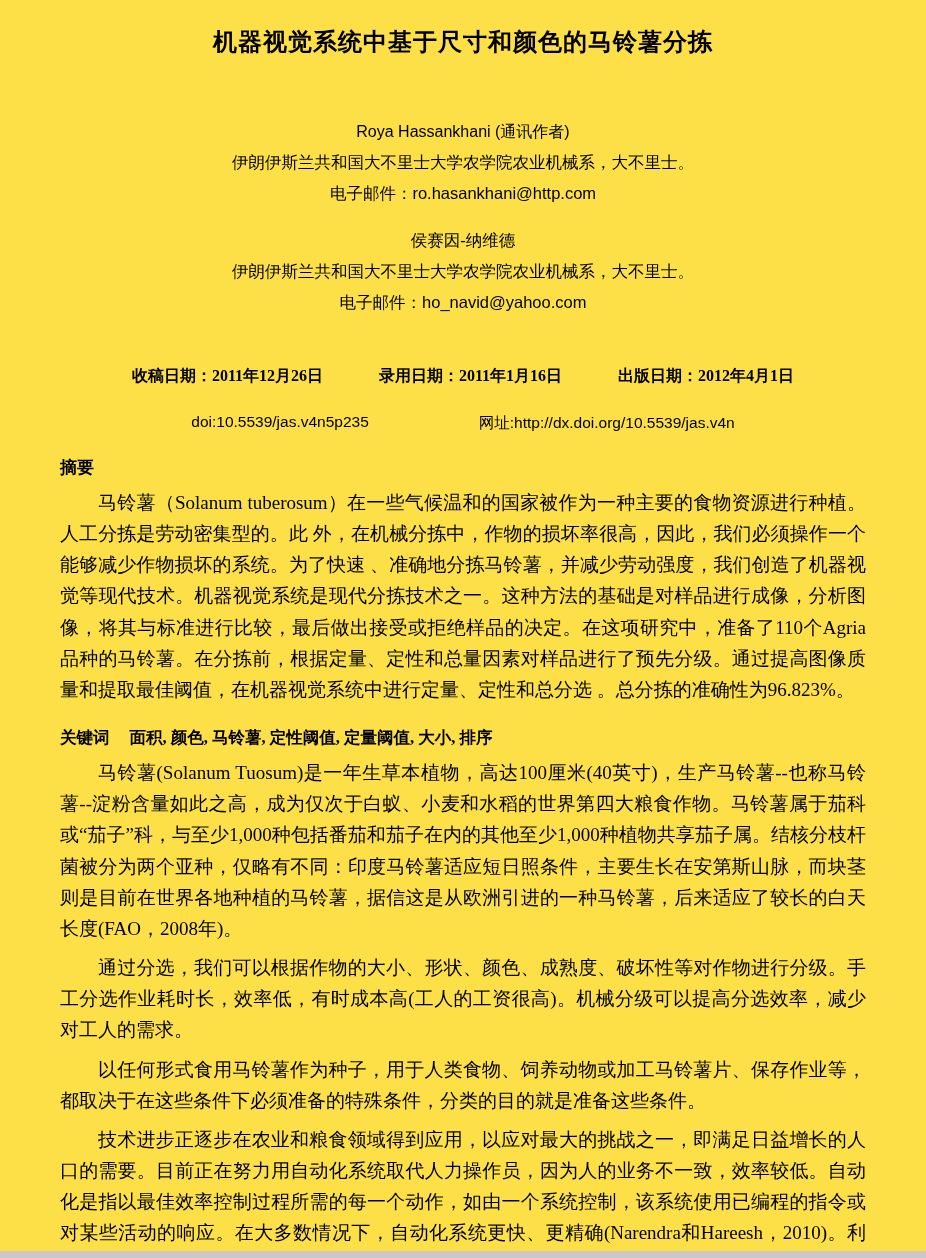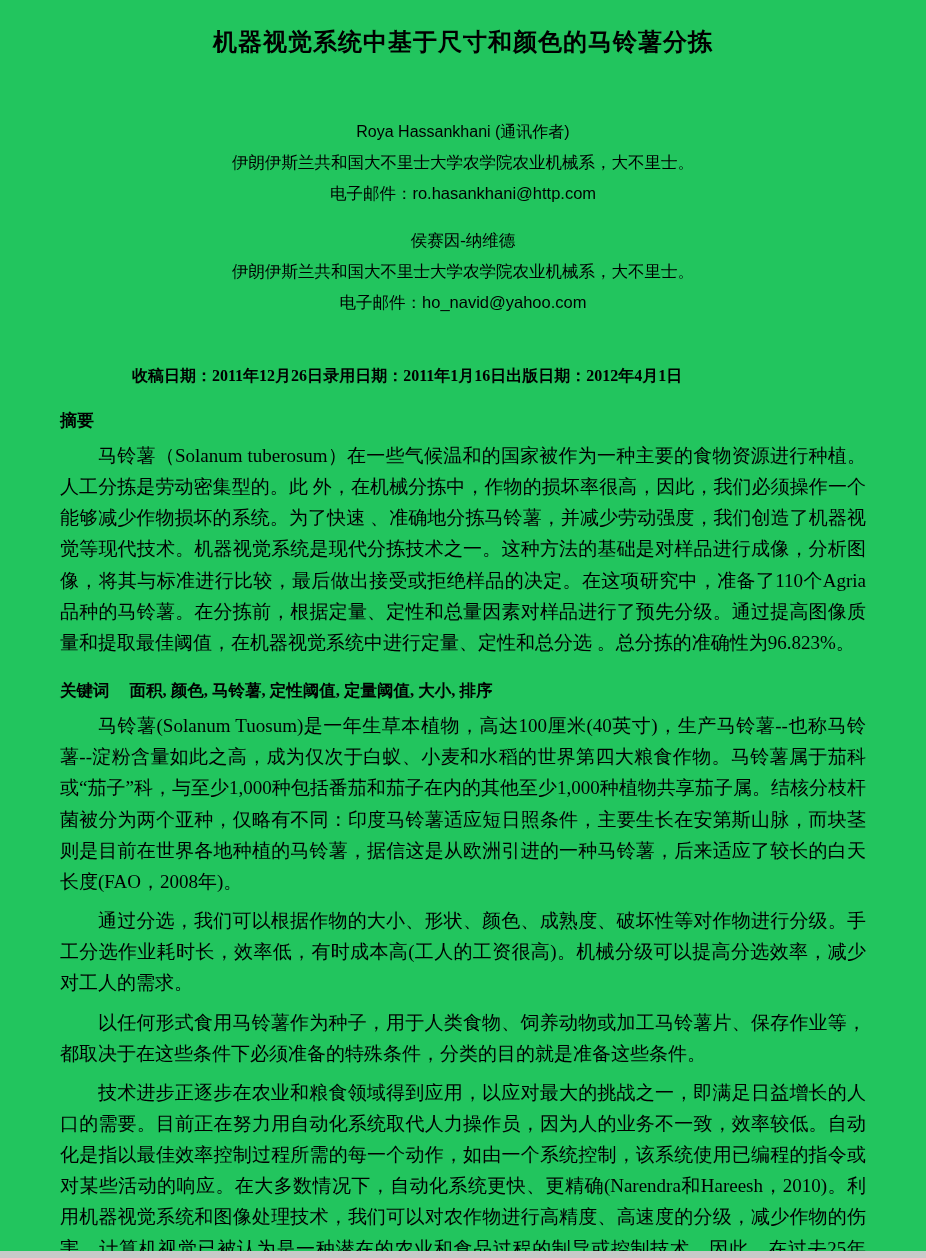--- a/index.html
+++ b/index.html
@@ -2,21 +2,21 @@
 <html><head>
 <meta charset="utf-8">
 <style>
   * { margin: 0; padding: 0; box-sizing: border-box; }
   html, body { background: #ffffff; }
   .page {
     position: relative;
     width: 926px;
     height: 1258px;
     margin: 0 auto;
-    background: #22c55e;
+    background: #fde047;
     padding: 26px 60px 0 60px;
     overflow: hidden;
     color: #000000;
     font-family: "Liberation Serif", "DejaVu Serif", serif;
   }
   .title {
     text-align: center;
     font-size: 24px;
     font-weight: bold;
     letter-spacing: 1px;
@@ -26,20 +26,21 @@
   .author-block { text-align: center; font-size: 16.5px; }
   .author-block p { margin: 9px 0; }
   .author-block .author-name {
     font-family: "Liberation Sans", "DejaVu Sans", sans-serif;
     font-size: 16px;
   }
   .author-block + .author-block { margin-top: 25px; }
   .latin { font-family: "Liberation Sans", "DejaVu Sans", sans-serif; }
   .dates-row {
     display: flex;
+    justify-content: space-between;
     margin: 52px 72px 0 72px;
     font-size: 16px;
     font-weight: bold;
     white-space: nowrap;
   }
   .doi-row {
     display: flex;
     justify-content: center;
     gap: 110px;
     margin-top: 26px;
@@ -97,20 +98,24 @@
     </div>
 
   </div>
 
   <div class="dates-row">
     <span>收稿日期：2011年12月26日</span>
     <span>录用日期：2011年1月16日</span>
     <span>出版日期：2012年4月1日</span>
   </div>
 
+  <div class="doi-row">
+    <span>doi:10.5539/jas.v4n5p235</span>
+    <span>网址:http://dx.doi.org/10.5539/jas.v4n</span>
+  </div>
 
   <h2 class="section-heading">摘要</h2>
   <p class="body-para">马铃薯（Solanum tuberosum）在一些气候温和的国家被作为一种主要的食物资源进行种植。人工分拣是劳动密集型的。此 外，在机械分拣中，作物的损坏率很高，因此，我们必须操作一个能够减少作物损坏的系统。为了快速 、准确地分拣马铃薯，并减少劳动强度，我们创造了机器视觉等现代技术。机器视觉系统是现代分拣技术之一。这种方法的基础是对样品进行成像，分析图像，将其与标准进行比较，最后做出接受或拒绝样品的决定。在这项研究中，准备了110个Agria品种的马铃薯。在分拣前，根据定量、定性和总量因素对样品进行了预先分级。通过提高图像质量和提取最佳阈值，在机器视觉系统中进行定量、定性和总分选 。总分拣的准确性为96.823%。</p>
 
   <p class="keywords-line"><span class="kw-label">关键词</span><span class="kw-text">面积, 颜色, 马铃薯, 定性阈值, 定量阈值, 大小, 排序</span></p>
 
   <p class="body-para">马铃薯(Solanum Tuosum)是一年生草本植物，高达100厘米(40英寸)，生产马铃薯--也称马铃薯--淀粉含量如此之高，成为仅次于白蚁、小麦和水稻的世界第四大粮食作物。马铃薯属于茄科或“茄子”科，与至少1,000种包括番茄和茄子在内的其他至少1,000种植物共享茄子属。结核分枝杆菌被分为两个亚种，仅略有不同：印度马铃薯适应短日照条件，主要生长在安第斯山脉，而块茎则是目前在世界各地种植的马铃薯，据信这是从欧洲引进的一种马铃薯，后来适应了较长的白天长度(FAO，2008年)。</p>
   <p class="body-para">通过分选，我们可以根据作物的大小、形状、颜色、成熟度、破坏性等对作物进行分级。手工分选作业耗时长，效率低，有时成本高(工人的工资很高)。机械分级可以提高分选效率，减少对工人的需求。</p>
   <p class="body-para">以任何形式食用马铃薯作为种子，用于人类食物、饲养动物或加工马铃薯片、保存作业等，都取决于在这些条件下必须准备的特殊条件，分类的目的就是准备这些条件。</p>
   <p class="body-para">技术进步正逐步在农业和粮食领域得到应用，以应对最大的挑战之一，即满足日益增长的人口的需要。目前正在努力用自动化系统取代人力操作员，因为人的业务不一致，效率较低。自动化是指以最佳效率控制过程所需的每一个动作，如由一个系统控制，该系统使用已编程的指令或对某些活动的响应。在大多数情况下，自动化系统更快、更精确(Narendra和Hareesh，2010)。利用机器视觉系统和图像处理技术，我们可以对农作物进行高精度、高速度的分级，减少作物的伤害。计算机视觉已被认为是一种潜在的农业和食品过程的制导或控制技术。因此，在过去25年中，进行了广泛的研究，从而产生了许多出版物(Narendra和Hareesh，2010年)。在本研究中，对图像处理技术进行了操作，并对程序进行了测试。机器视觉已被广泛应用于农产品的分类。以下提到了其中一些研究：1978年，冯·贝克曼和布莱开发了一种用于番茄颜色和大小分级的电子分拣器。他们采用600和660 nm波长的表面反射率对番茄进行4级分类(Von贝克曼和Bulley，1978年)。Miller和DelWiche于1989年开发了一种检测和分选成熟桃的彩色视觉系统，并将其颜色与标准成熟桃的颜色</p>

